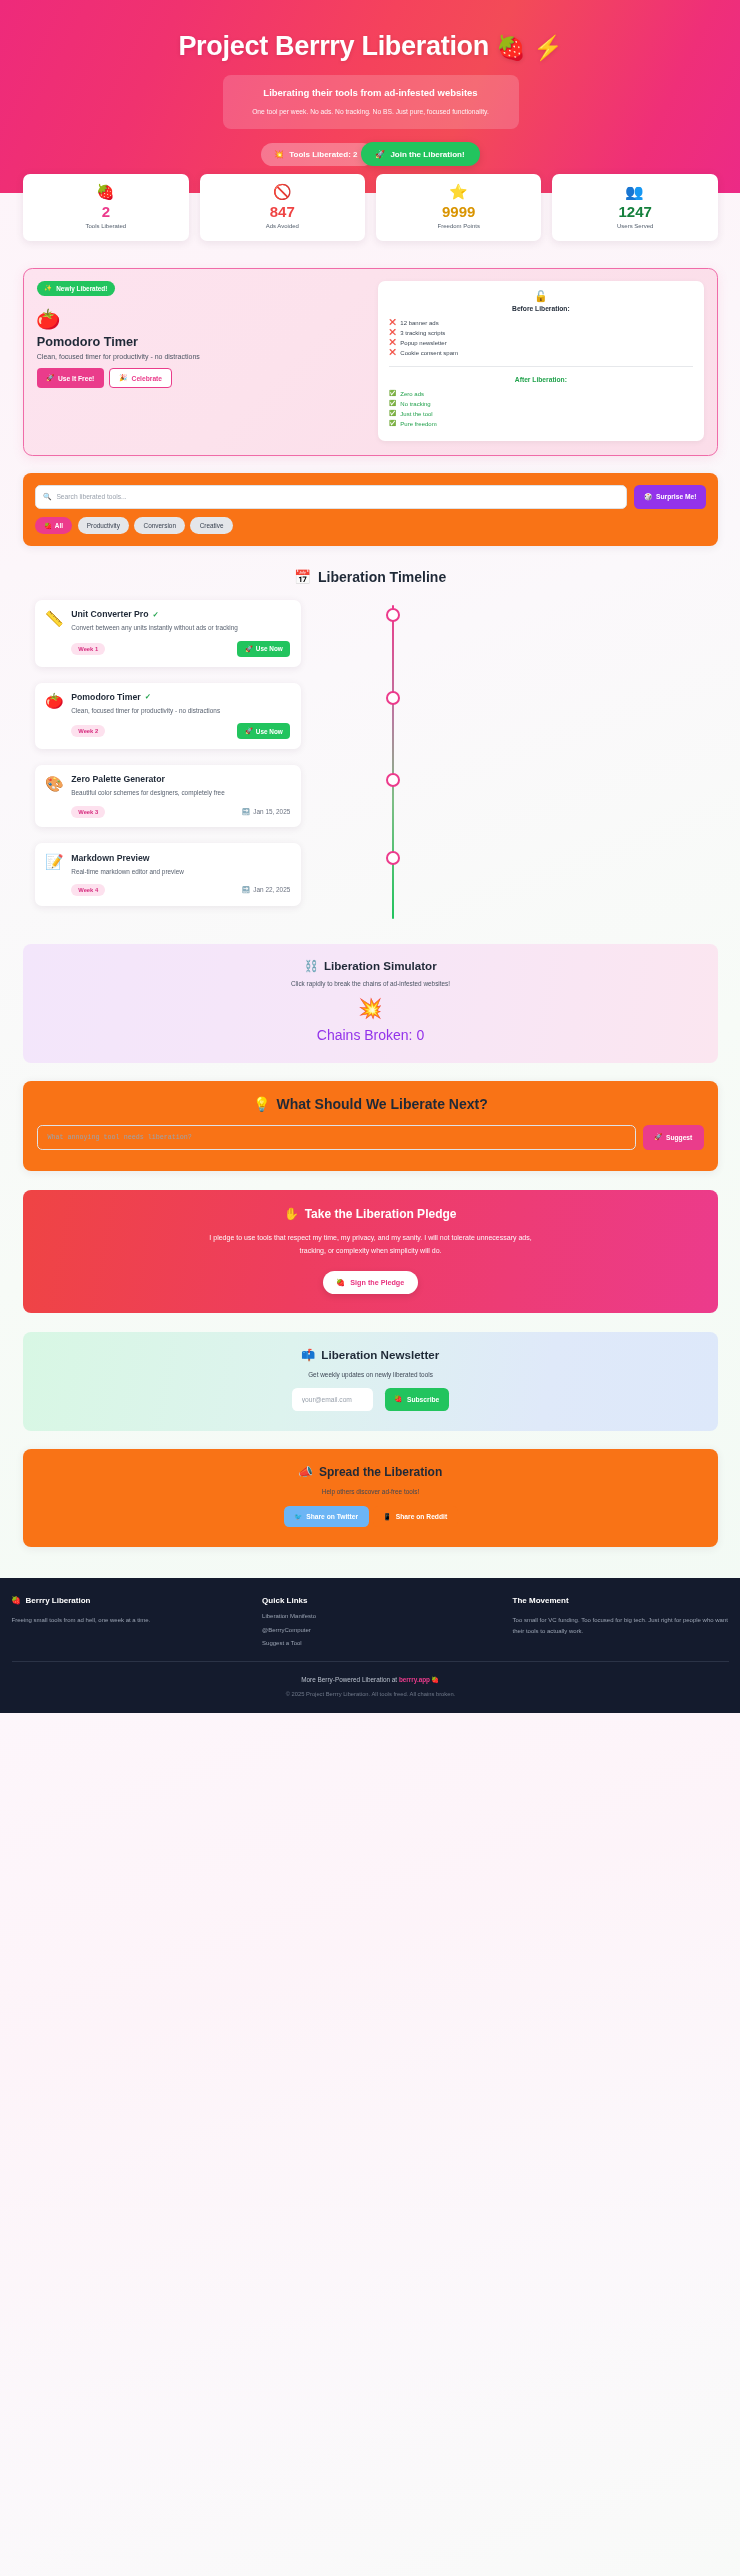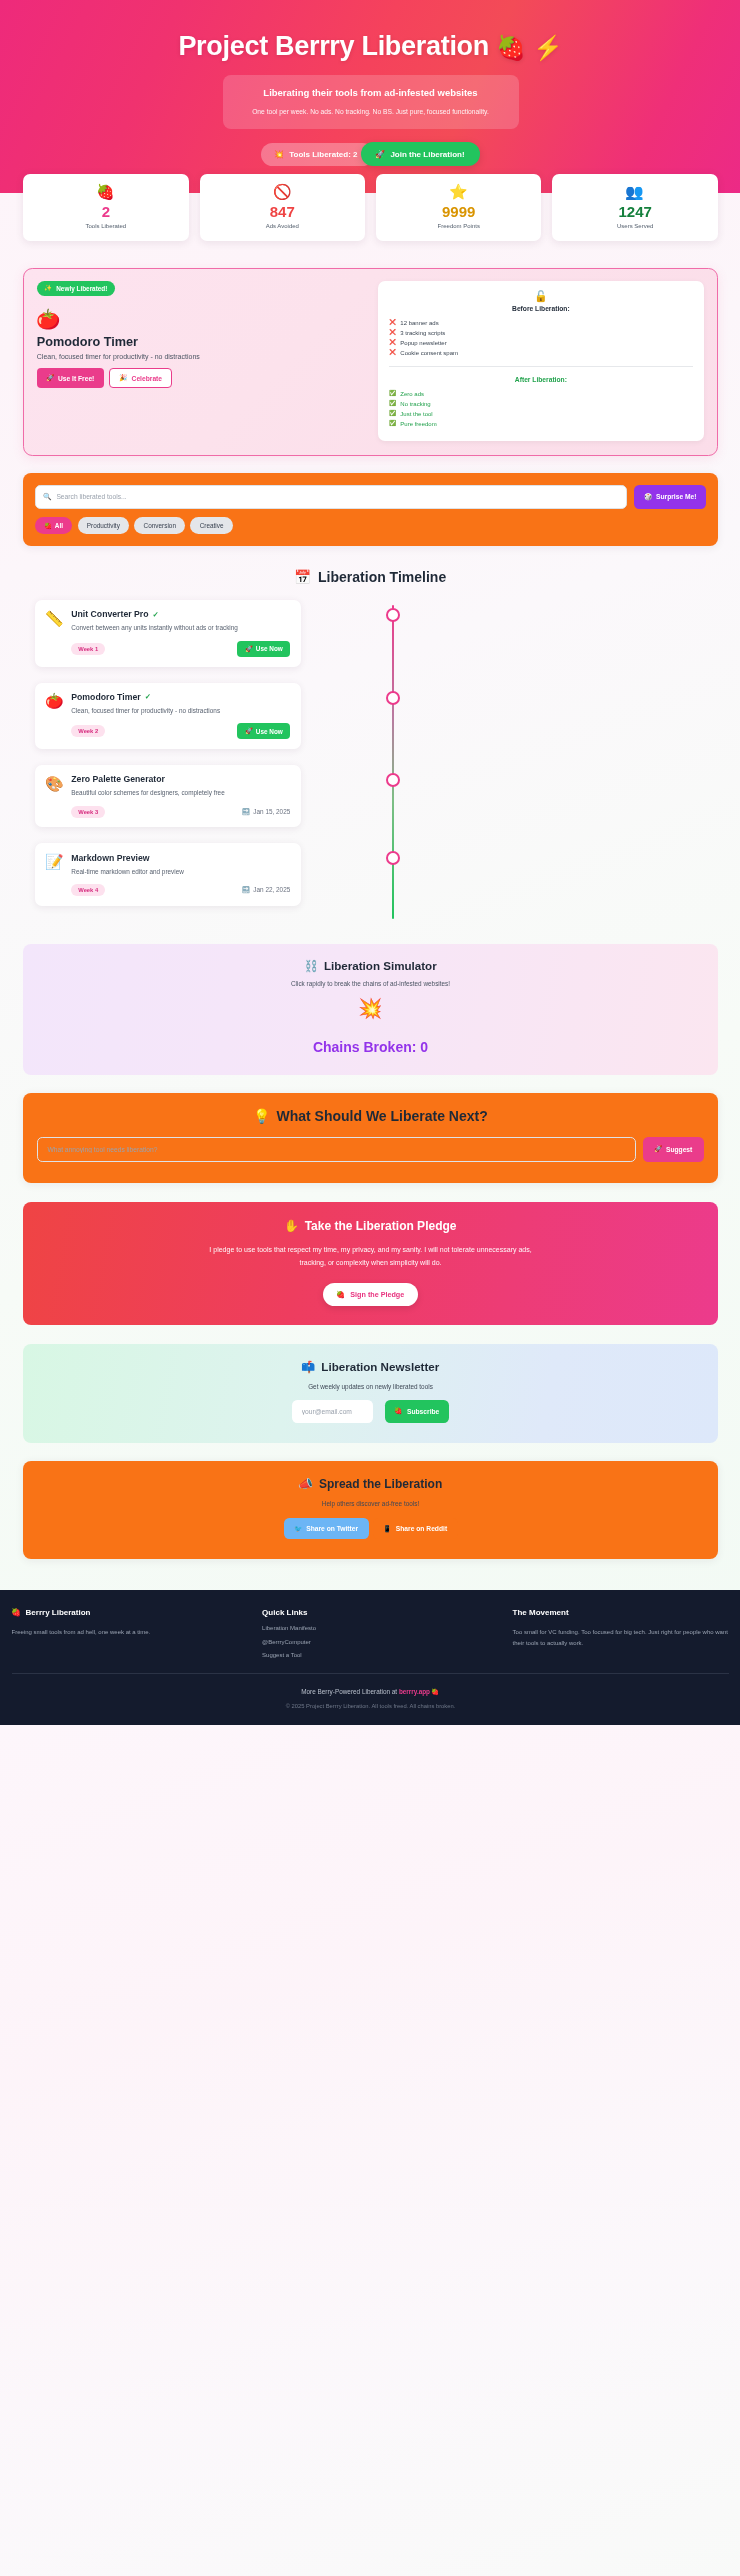--- a/index.html
+++ b/index.html
@@ -227,31 +227,31 @@
   .sim {
     margin-top: 18.5px;
     background: linear-gradient(100deg, #f3e6fb 0%, #f6e6f8 45%, #fbe6f0 100%);
     border-radius: 8px;
     padding: 15px 11.6px 19.7px;
     text-align: center;
   }
   .sim-title { font-size: 11.6px; font-weight: bold; color: #1f2937; display: flex; align-items: center; justify-content: center; gap: 5.2px; }
   .sim-sub { font-size: 6.4px; color: #4b5563; margin-top: 7.5px; }
   .sim-chain { font-size: 19.7px; margin-top: 12px; line-height: 1; cursor: pointer; }
-  .sim-count { font-size: 14px; font-weight: bold; color: #9333ea; margin-top: 20px; }
+  .sim-count { font-size: 14px; font-weight: normal; color: #9333ea; margin-top: 8px; }
 
   
   .suggest { margin-top: 18.5px; padding: 15px 14px 21px; }
   .suggest-title { font-size: 14px; font-weight: bold; text-align: center; color: #1f2937; display: flex; align-items: center; justify-content: center; gap: 5.8px; }
   .suggest-row { display: flex; gap: 7px; margin-top: 12.7px; }
   .suggest-box {
     flex: 1; border: 0.6px solid #dfe2e6; border-radius: 5.2px;
     height: 25.5px; display: flex; align-items: center; padding: 0 9.3px;
   }
-  .suggest-box input { border: none; outline: none; flex: 1; font-size: 6.7px; font-family: Liberation Sans, sans-serif; background: transparent; color: #333; }
+  .suggest-box input { border: none; outline: none; flex: 1; font-size: 6.7px; font-family: Liberation Mono, monospace; background: transparent; color: #333; }
   .suggest-box input::placeholder { color: #9aa2ad; }
   .btn-pink-lg {
     background: #ea3c8b; color: #fff; border: none; border-radius: 5.2px;
     font-size: 6.7px; font-weight: bold; padding: 0 11.6px;
     display: flex; align-items: center; gap: 3.5px; cursor: pointer; font-family: inherit;
   }
 
   
   .pledge {
     margin-top: 18.5px;

